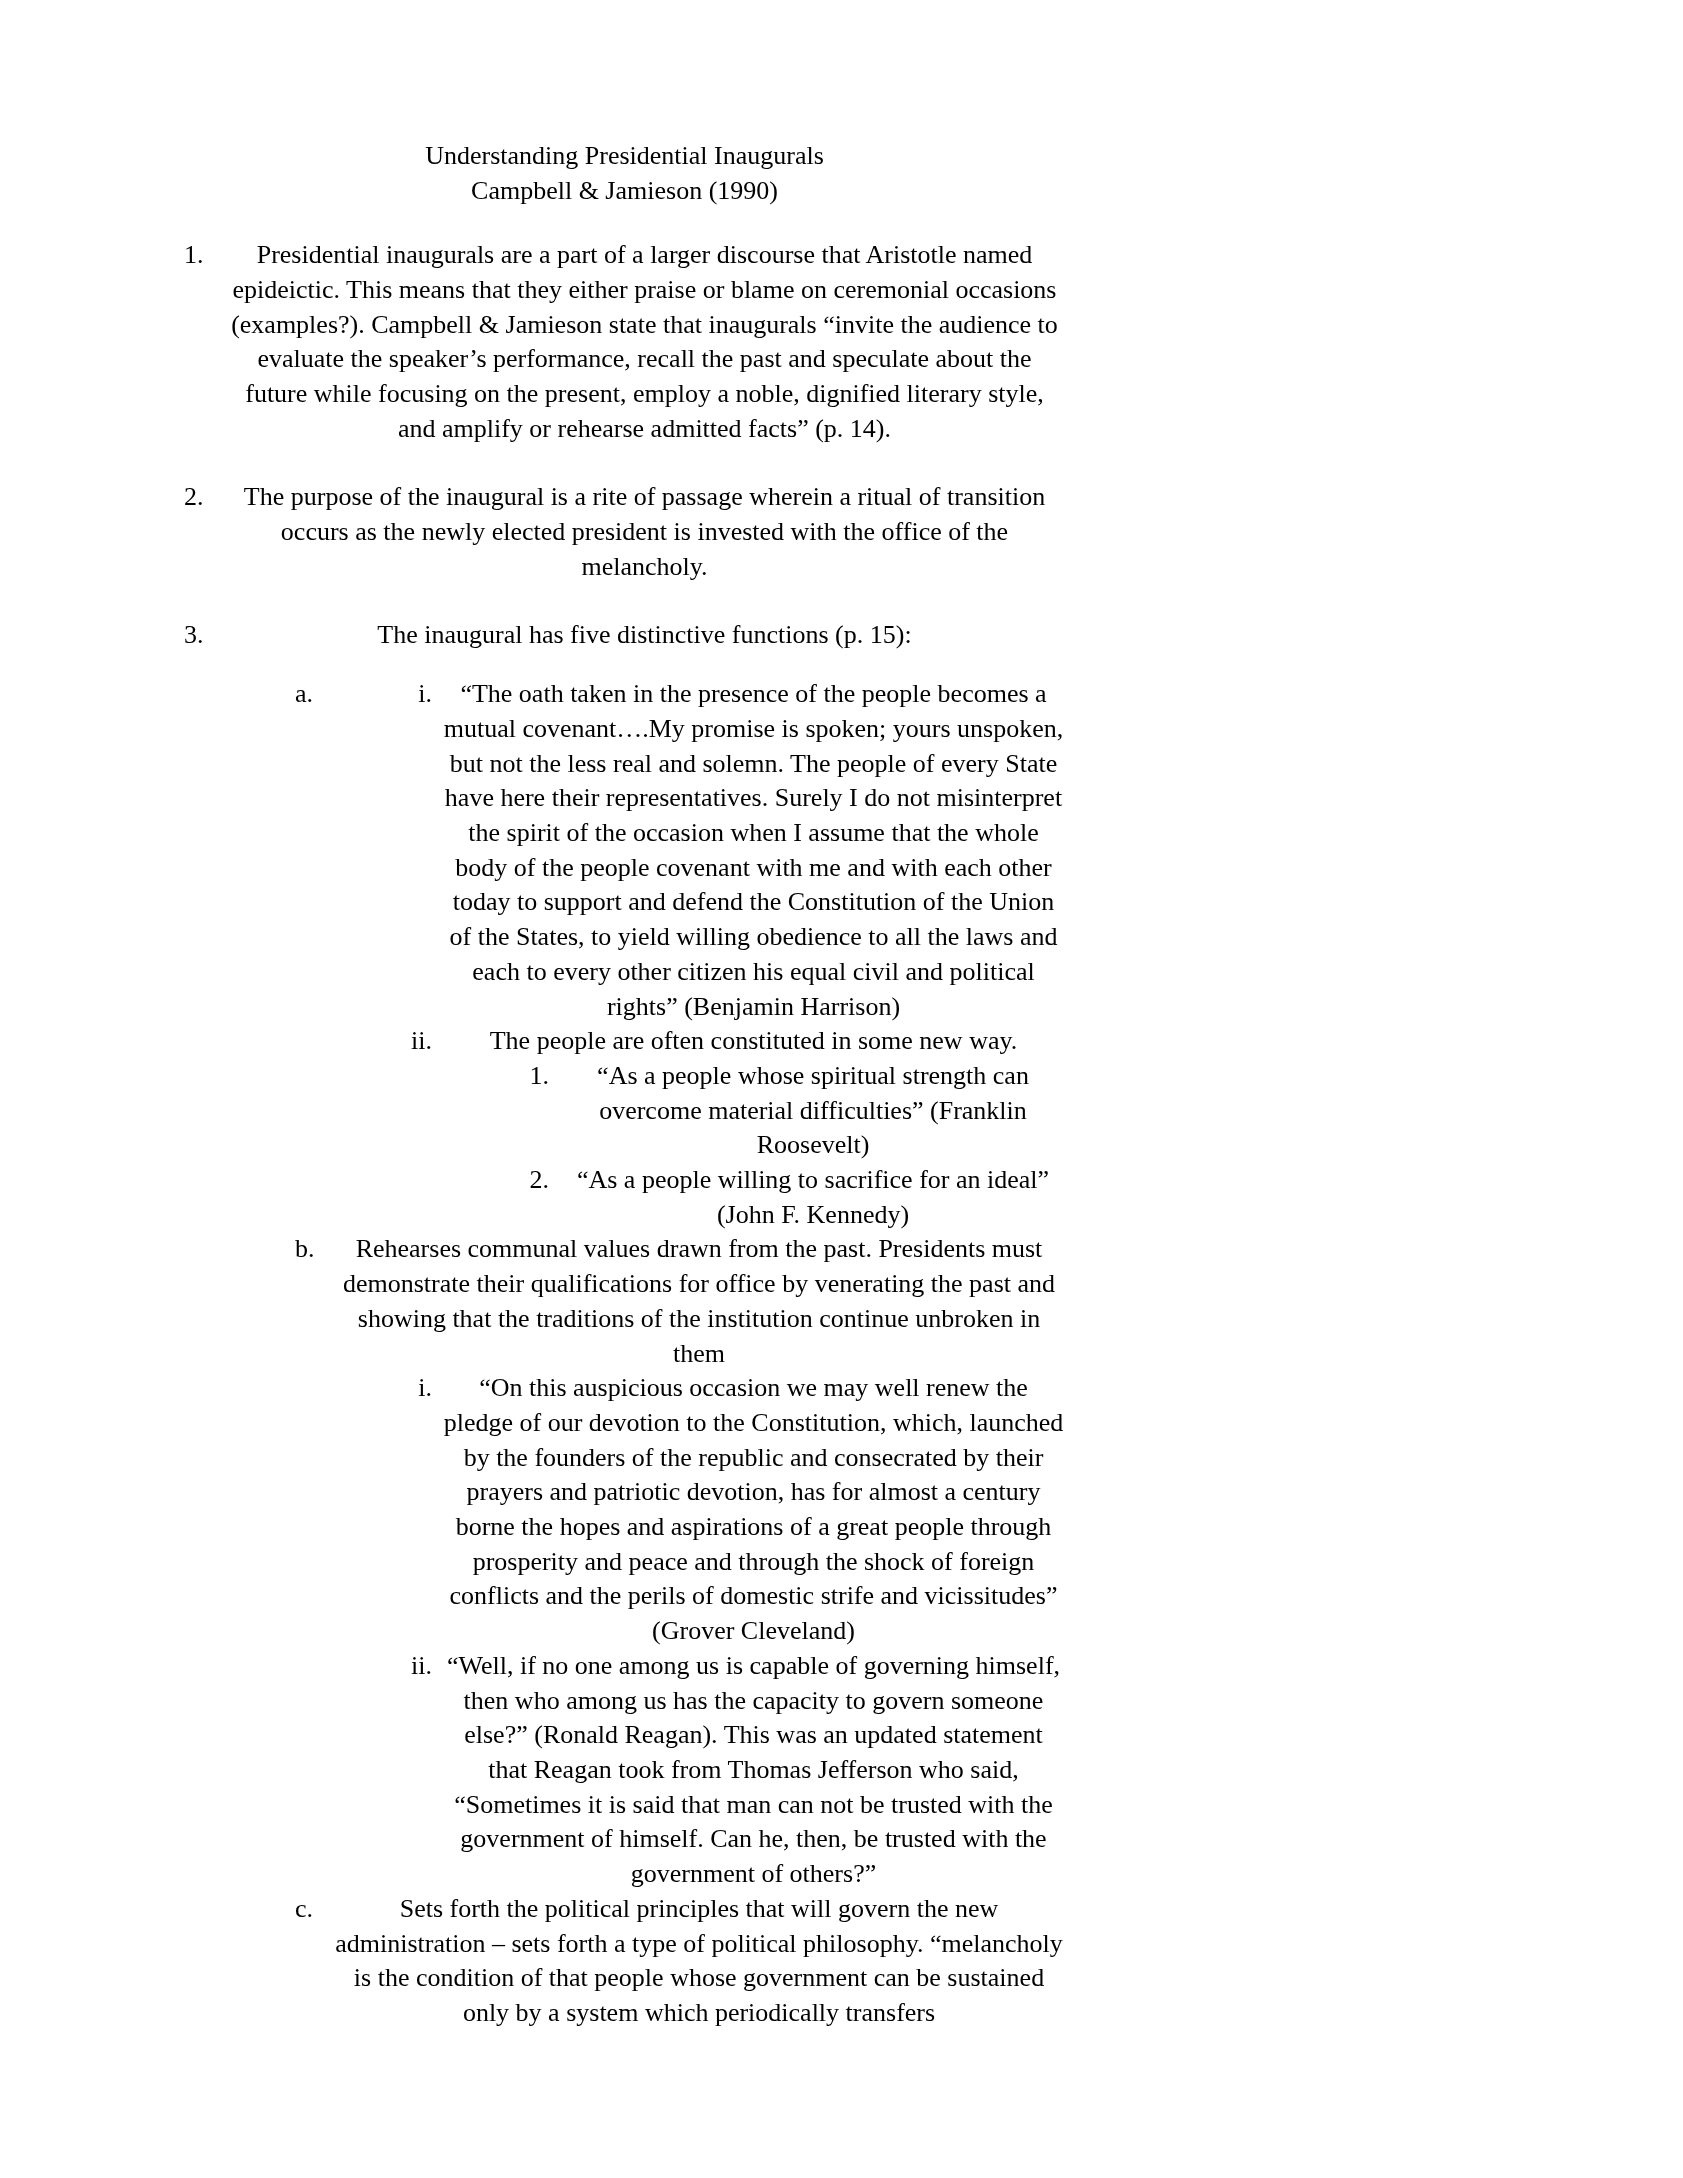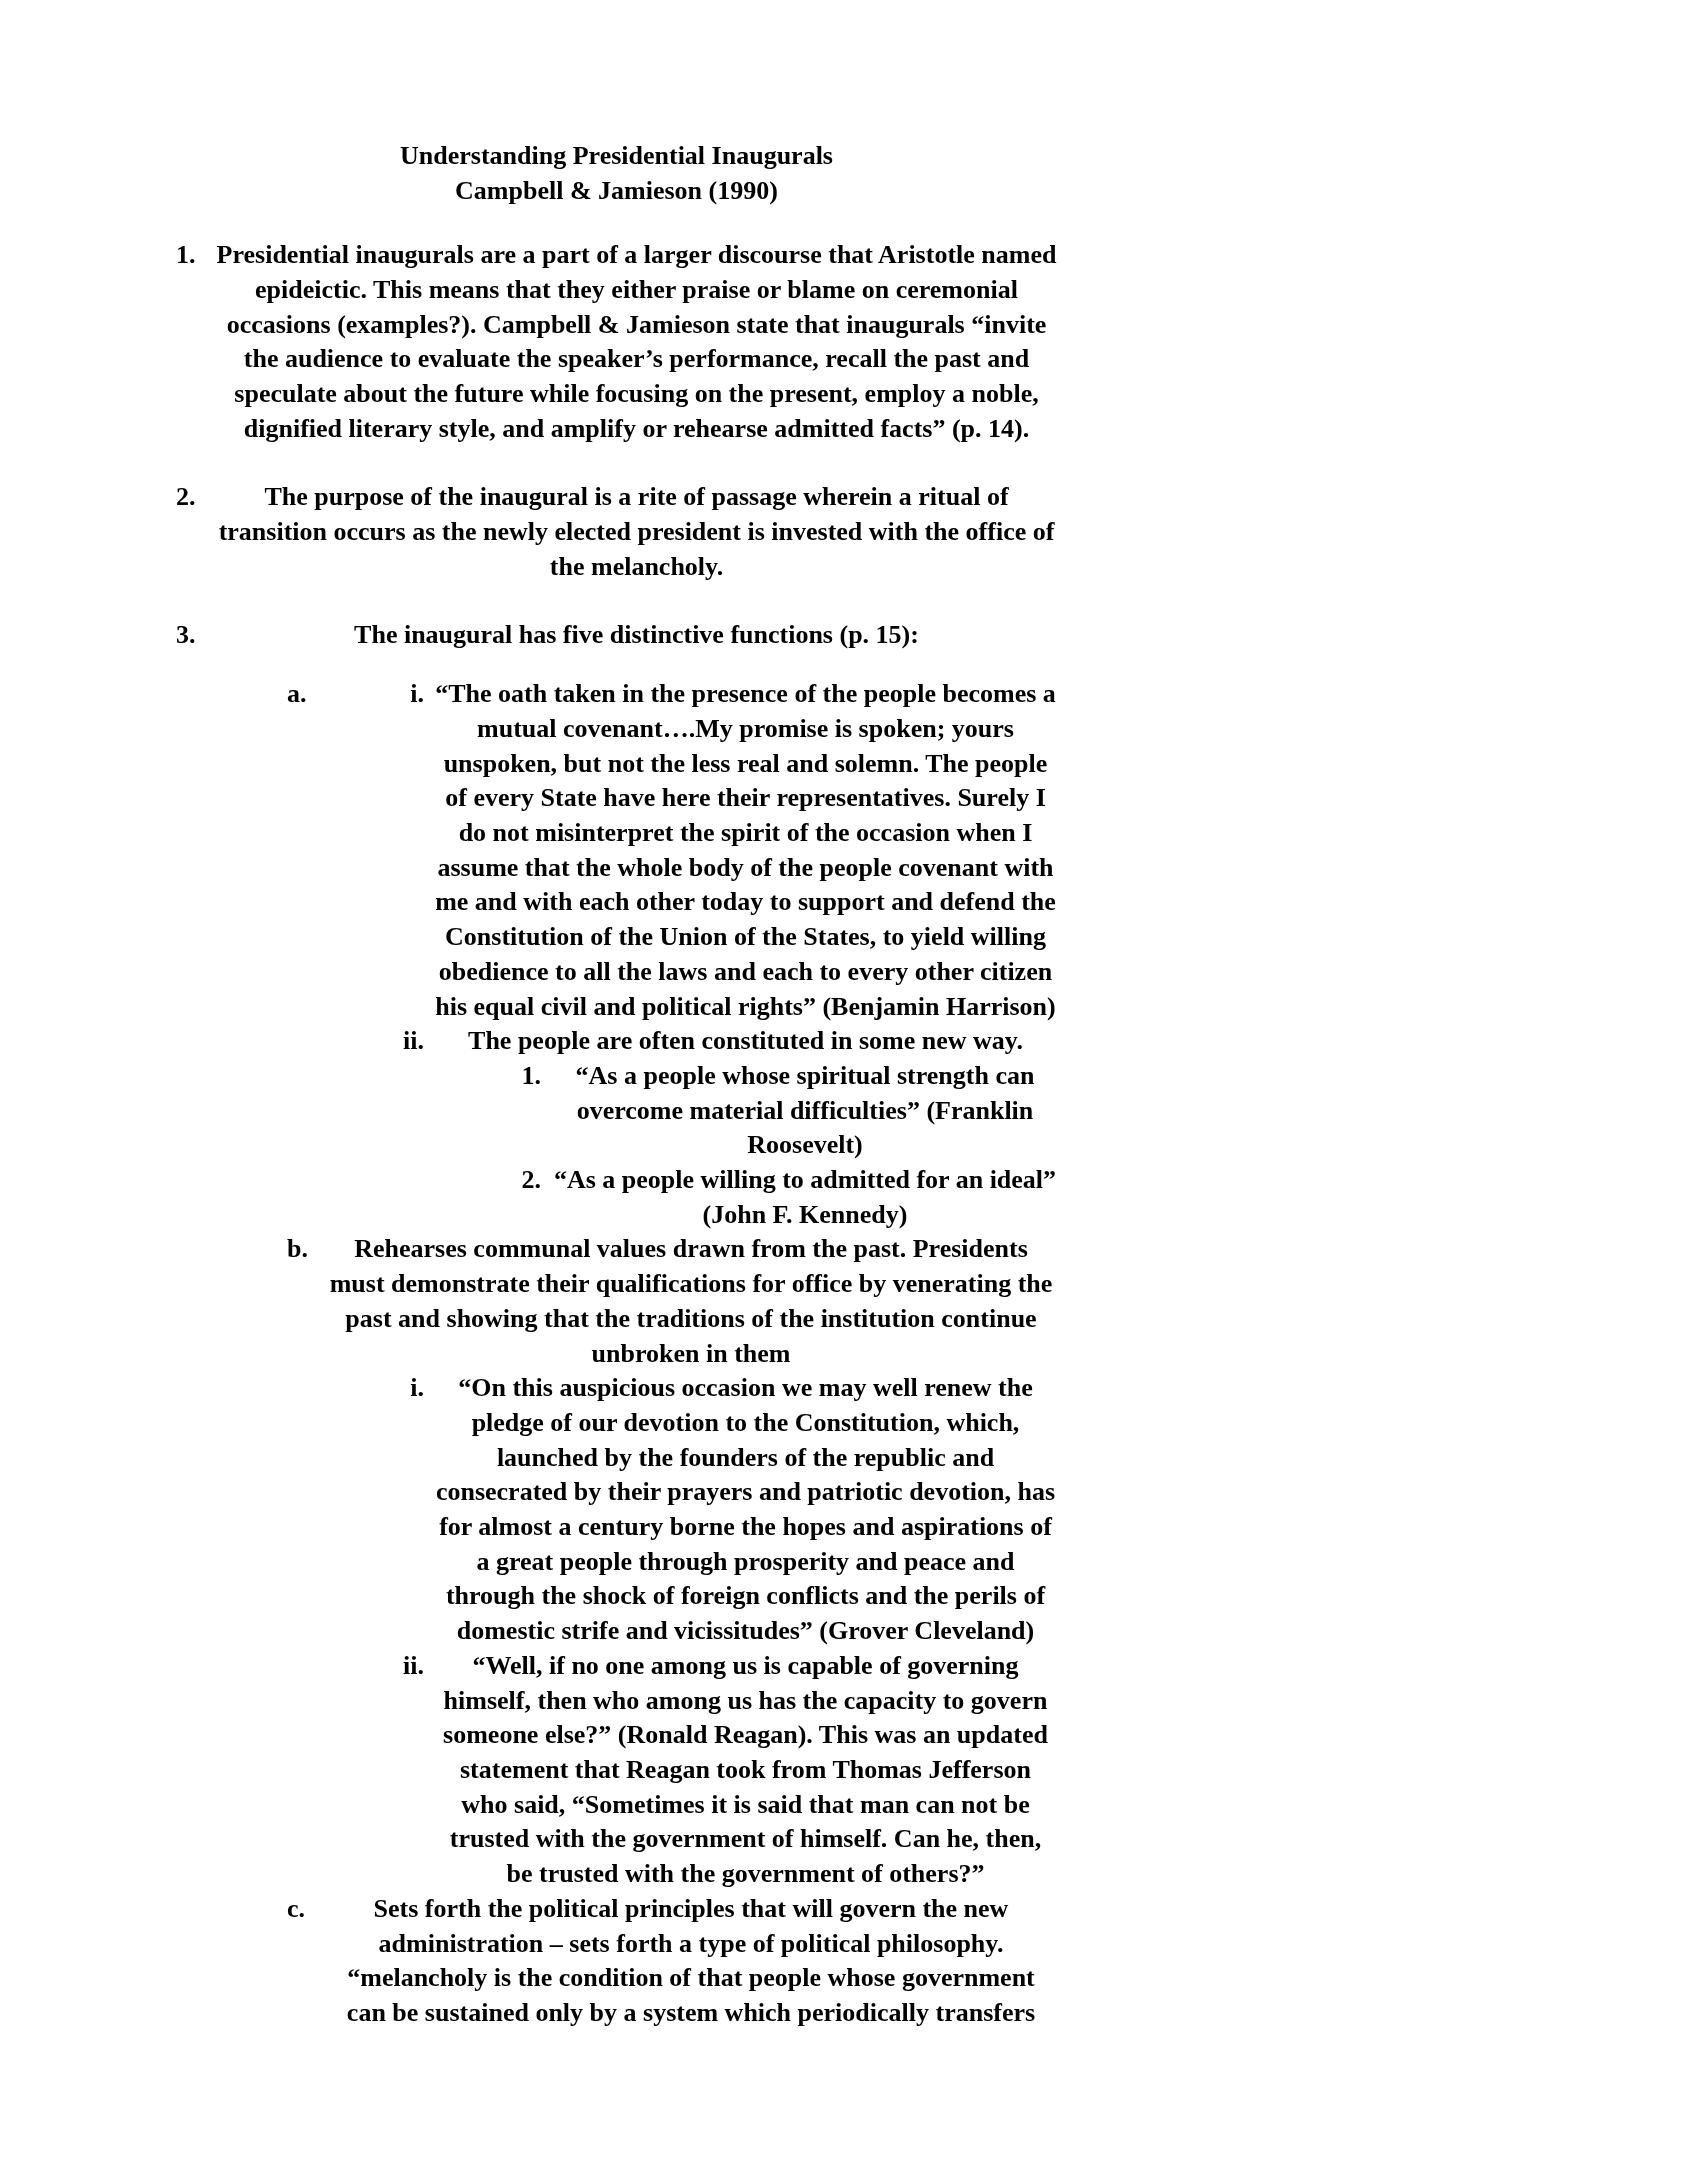--- a/index.html
+++ b/index.html
@@ -17,28 +17,27 @@
   .page {
     position: relative;
     width: 1683px;
     height: 2178px;
     background: #ffffff;
     overflow: hidden;
   }
   
   .sheet {
     position: absolute;
-    left: 0;
+    left: 8px;
     top: 0;
     width: 1198px;
     height: 2178px;
     background: #ffffff;
     padding: 0;
     box-sizing: border-box;
-    font-weight: bold;
   }
   .content {
     position: absolute;
     left: 176px;
     top: 139px;
     width: 881px;
   }
 
   .title-block {
     text-align: center;
@@ -171,21 +170,21 @@
                   <span class="marker">ii.</span>
                   <span class="body">The people are often constituted in some new way.</span>
 
                   <ol class="lvl4">
                     <li class="item">
                       <span class="marker">1.</span>
                       <span class="body">“As a people whose spiritual strength can overcome material difficulties” (Franklin Roosevelt)</span>
                     </li>
                     <li class="item">
                       <span class="marker">2.</span>
-                      <span class="body">“As a people willing to admitted for an ideal” (John F. Kennedy)</span>
+                      <span class="body">“As a people willing to sacrifice for an ideal” (John F. Kennedy)</span>
                     </li>
                   </ol>
                 </li>
               </ol>
             </li>
 
             <li class="item">
               <span class="marker">b.</span>
               <span class="body">Rehearses communal values drawn from the past.  Presidents must demonstrate their qualifications for office by venerating the past and showing that the traditions of the institution continue unbroken in them</span>
 

